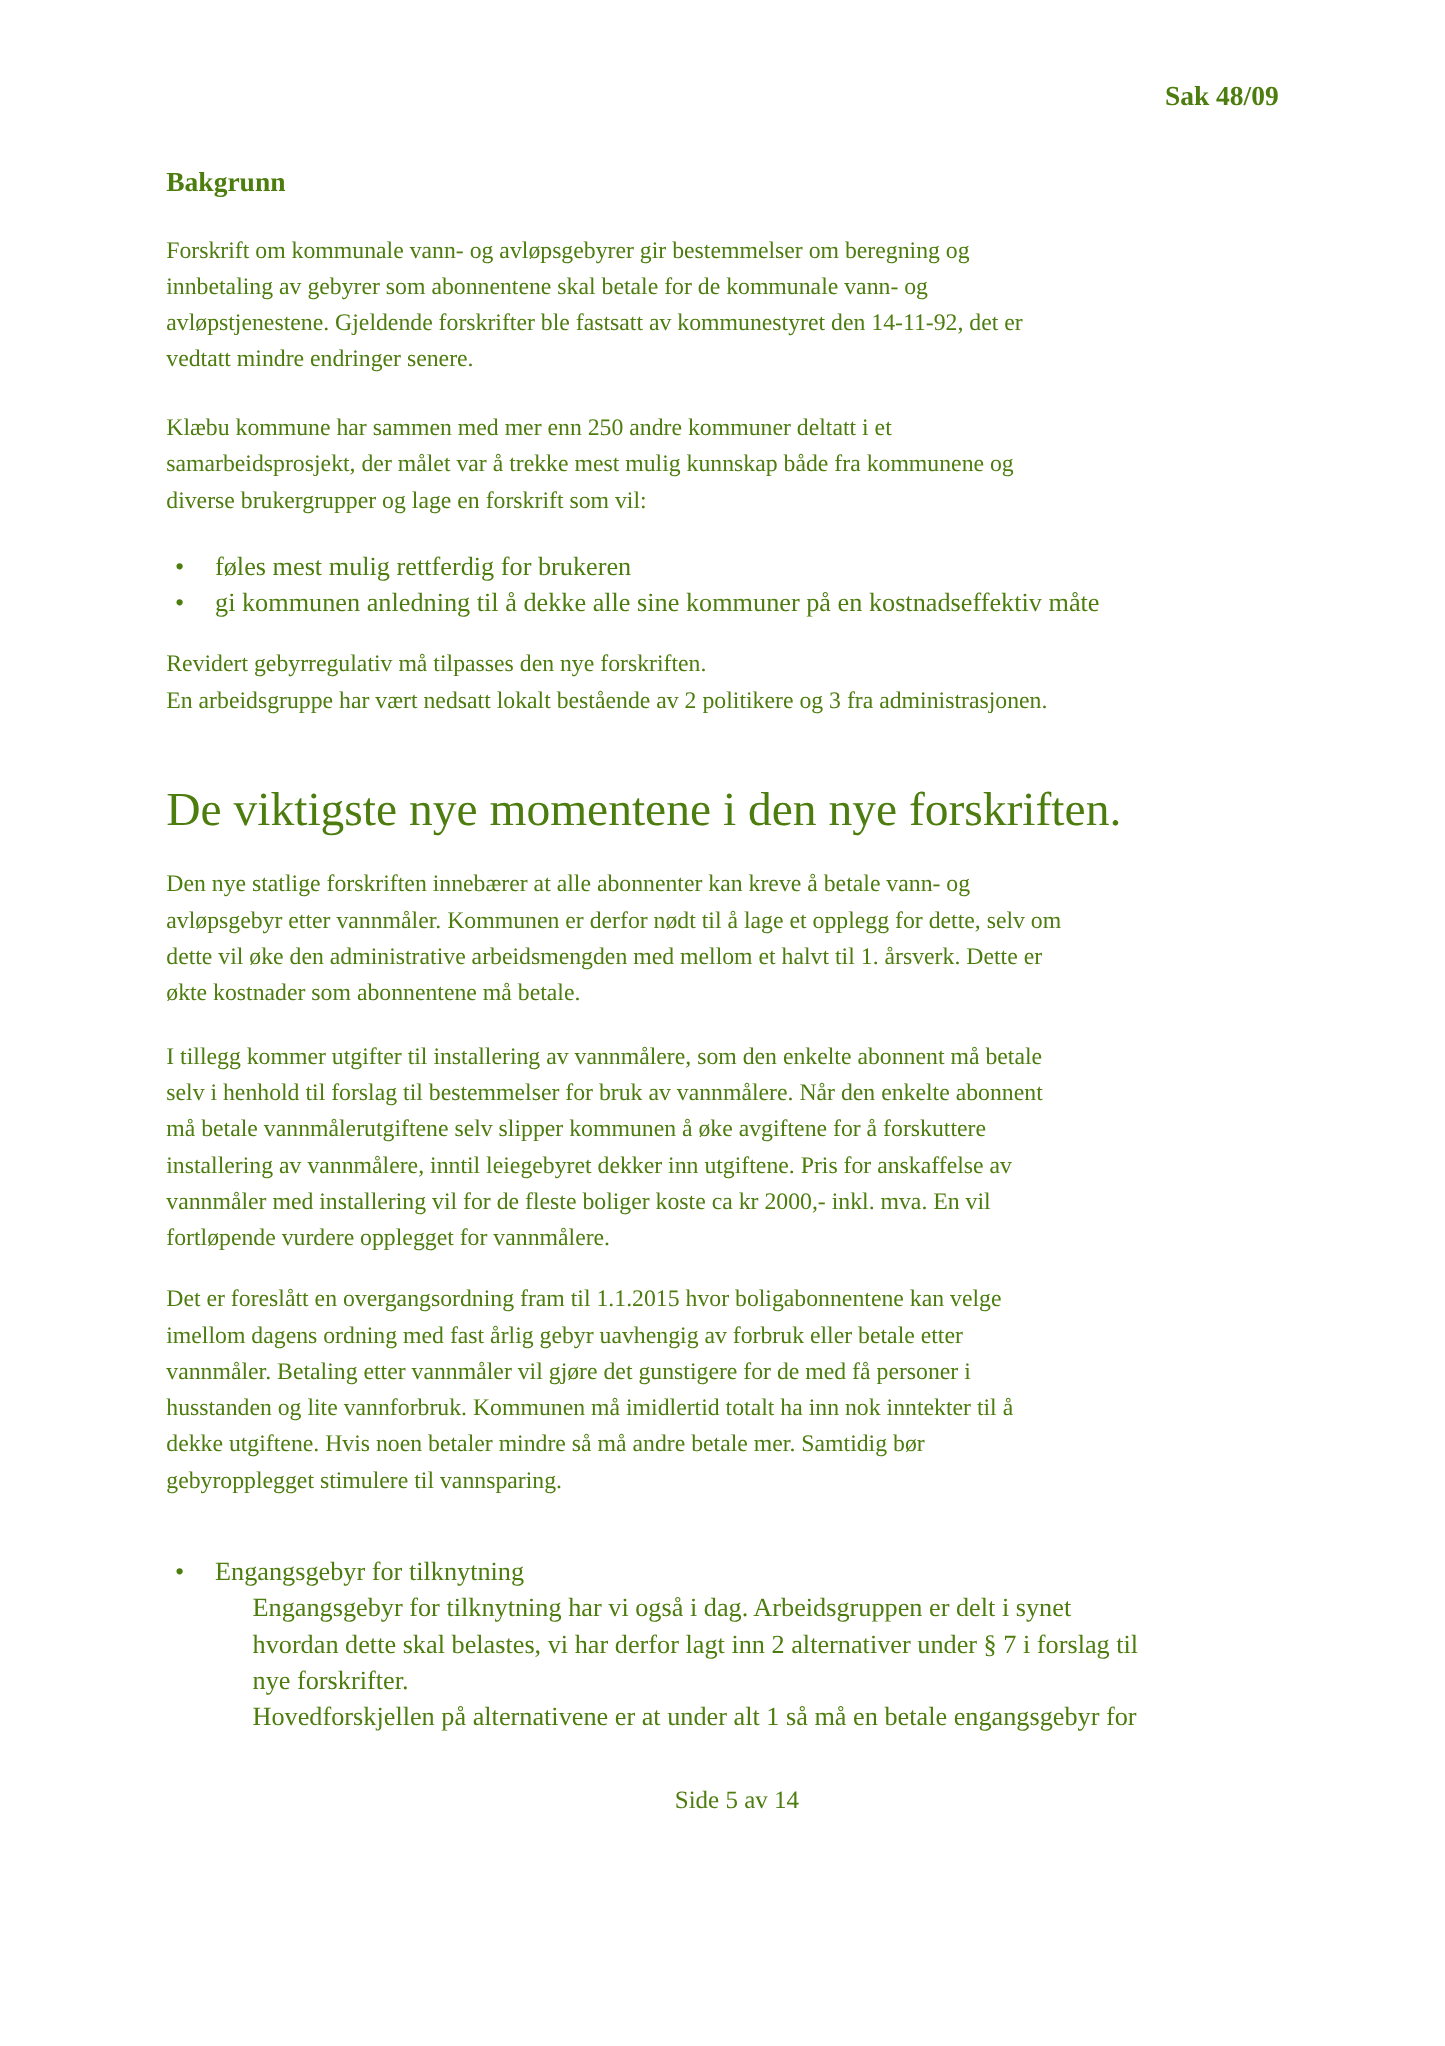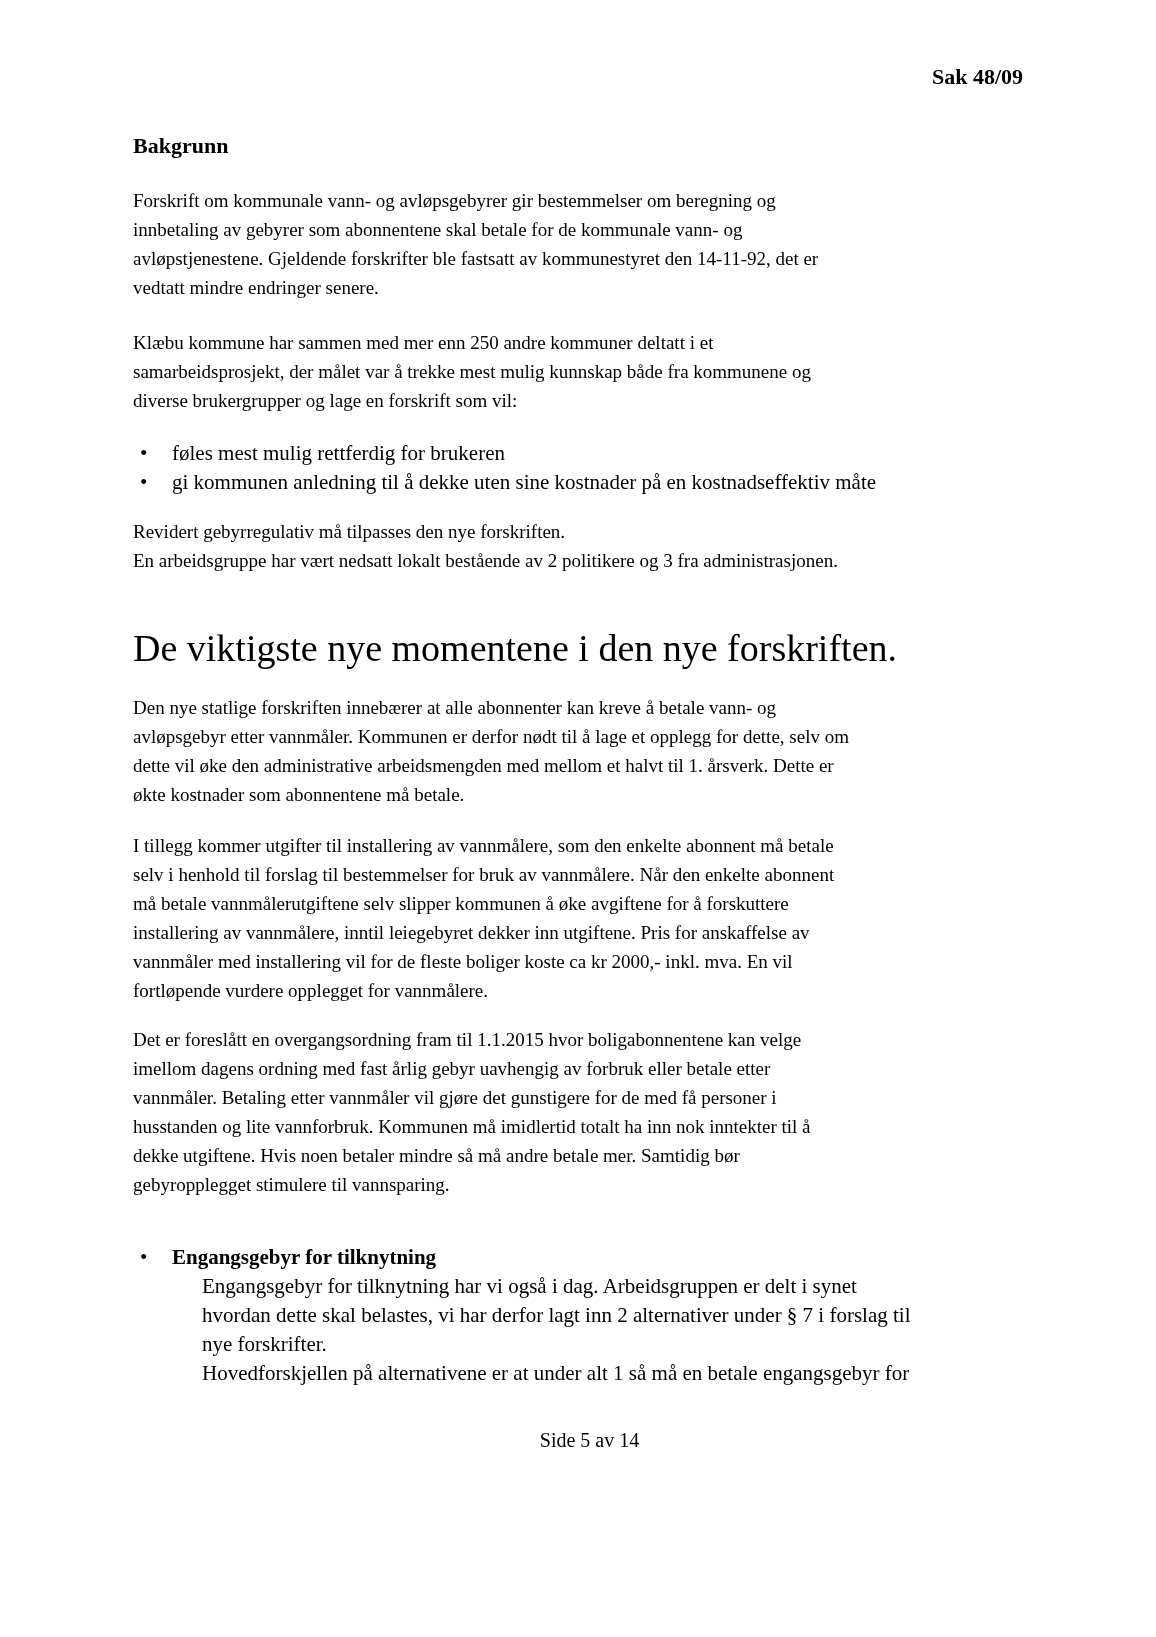--- a/index.html
+++ b/index.html
@@ -2,21 +2,21 @@
 <html><head>
 <meta charset="utf-8">
 <style>
   * { box-sizing: border-box; }
   html, body { margin: 0; padding: 0; background: #ffffff; }
   .page {
     position: relative;
     width: 1156px;
     height: 1637px;
     background: #ffffff;
-    color: #000000;
+    color: #4d7c0f;
     font-family: "Liberation Serif", serif;
     padding: 66px 110px 0 133px;
     overflow: hidden;
   }
   .case-ref {
     text-align: right;
     padding-right: 23px;
     font-weight: bold;
     font-size: 22px;
     line-height: 22px;
@@ -56,21 +56,21 @@
     margin: 52px 0 0 0;
     white-space: pre;
   }
   .para.m1 { margin-top: 24px; }
   .para.m2 { margin-top: 22px; }
   .para.m3 { margin-top: 20px; }
   .bullet-block { margin-top: 44px; }
   .bullet-head {
     position: relative;
     padding-left: 39px;
-    font-weight: bold;
+    font-weight: normal;
     font-size: 21px;
     line-height: 29px;
   }
   .bullet-head::before {
     content: "\2022";
     position: absolute;
     left: 7px;
     top: 0;
     font-weight: normal;
   }
@@ -104,21 +104,21 @@
 avløpstjenestene. Gjeldende forskrifter ble fastsatt av kommunestyret den 14-11-92, det er
 vedtatt mindre endringer senere.</p>
 
 
   <p class="para">Klæbu kommune har sammen med mer enn 250 andre kommuner deltatt i et
 samarbeidsprosjekt, der målet var å trekke mest mulig kunnskap både fra kommunene og
 diverse brukergrupper og lage en forskrift som vil:</p>
 
   <ul class="bullet-list">
     <li>føles mest mulig rettferdig for brukeren</li>
-    <li>gi kommunen anledning til å dekke uten sine kostnader på en kostnadseffektiv måte</li>
+    <li>gi kommunen anledning til å dekke alle sine kommuner på en kostnadseffektiv måte</li>
   </ul>
 
   <p class="para p4">Revidert gebyrregulativ må tilpasses den nye forskriften.
 En arbeidsgruppe har vært nedsatt lokalt bestående av 2 politikere og 3 fra administrasjonen.</p>
 
   <h1 class="main-title">De viktigste nye momentene i den nye forskriften.</h1>
 
   <p class="para m1">Den nye statlige forskriften innebærer at alle abonnenter kan kreve å betale vann- og
 avløpsgebyr etter vannmåler. Kommunen er derfor nødt til å lage et opplegg for dette, selv om
 dette vil øke den administrative arbeidsmengden med mellom et halvt til 1. årsverk. Dette er

